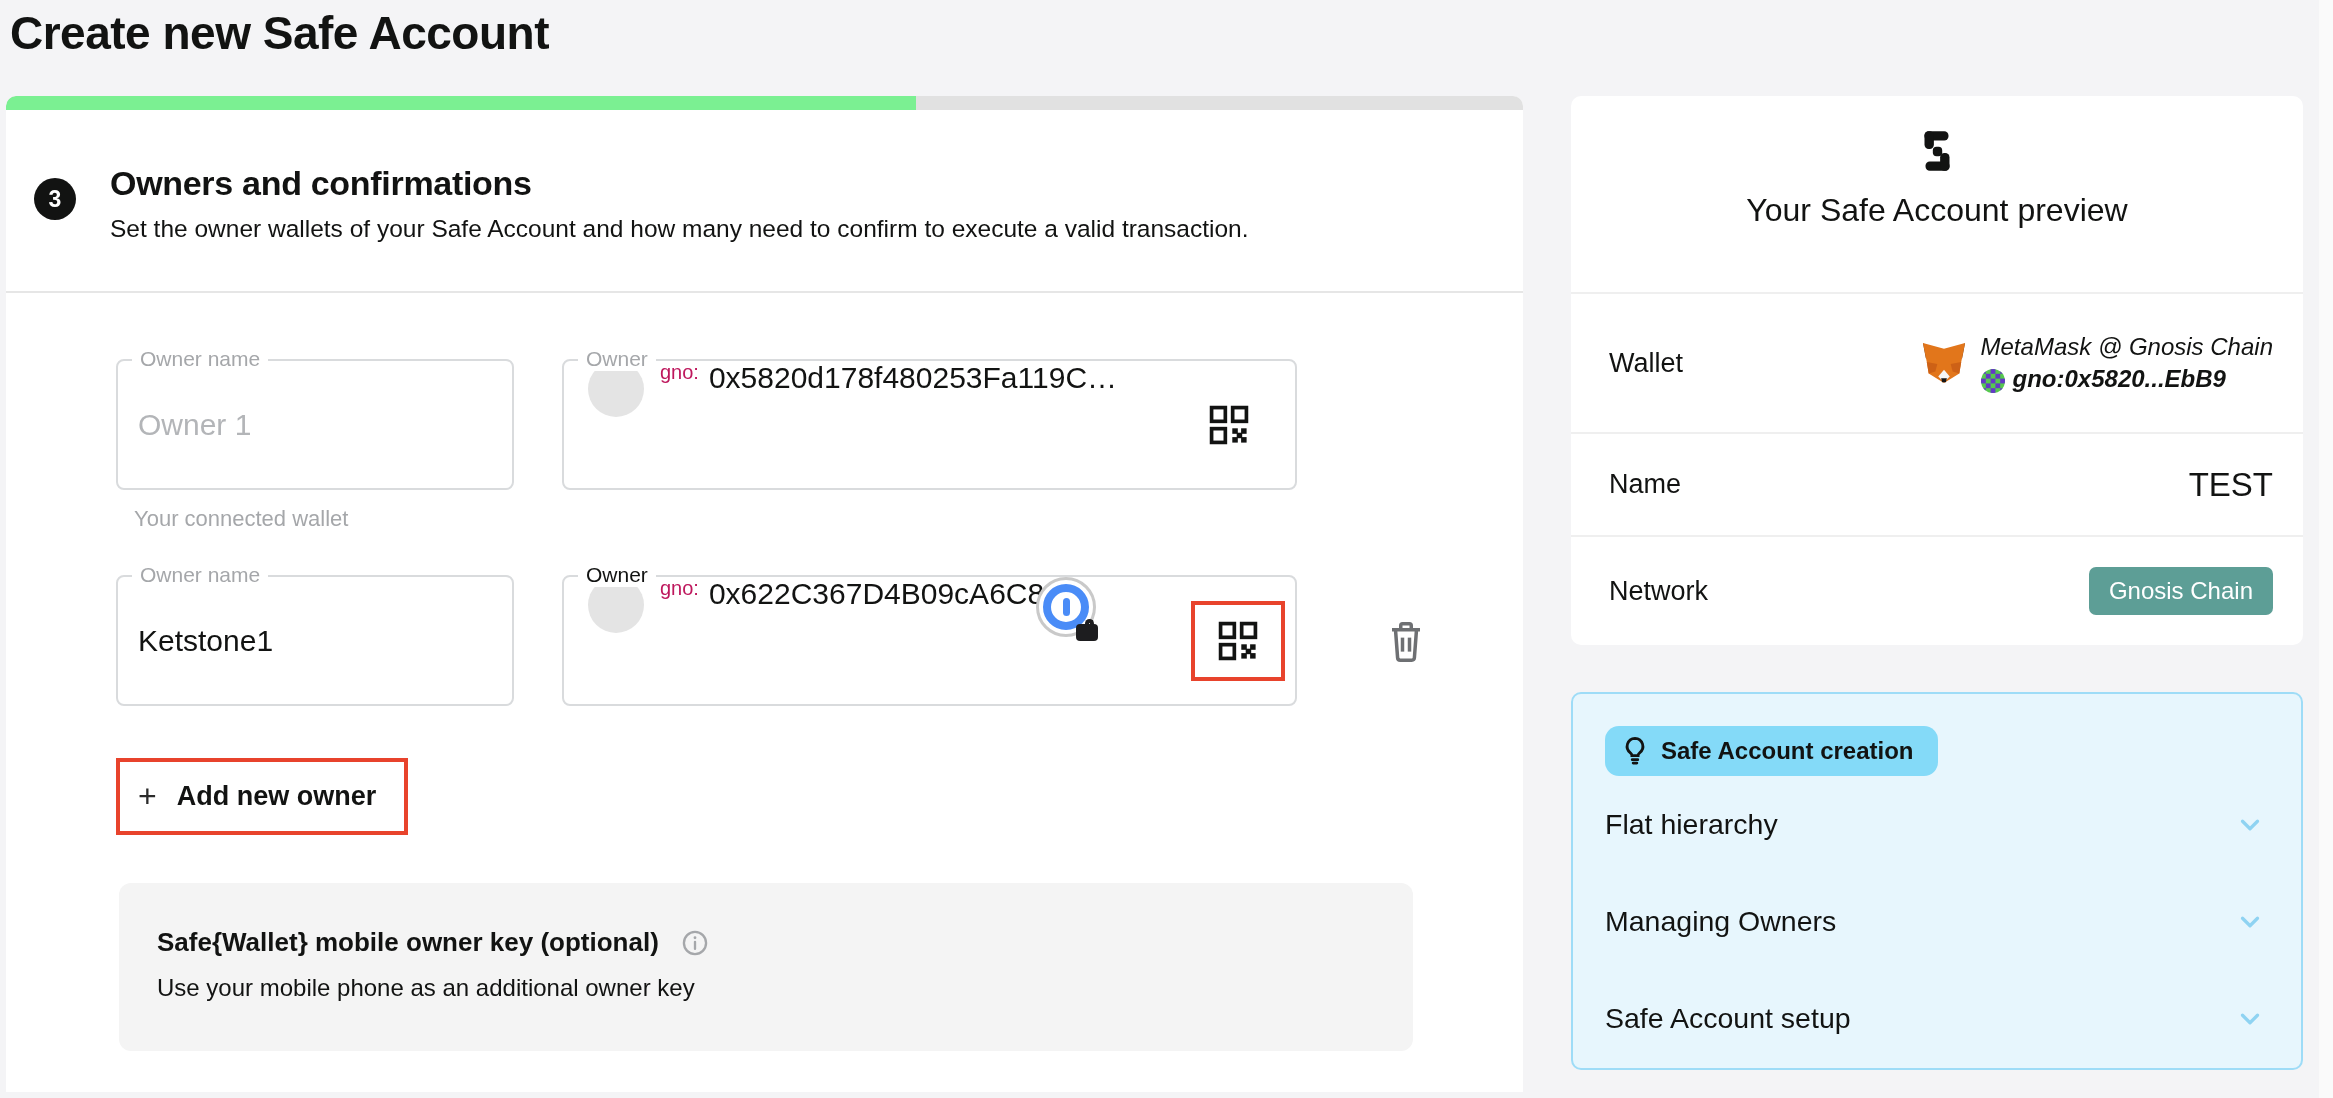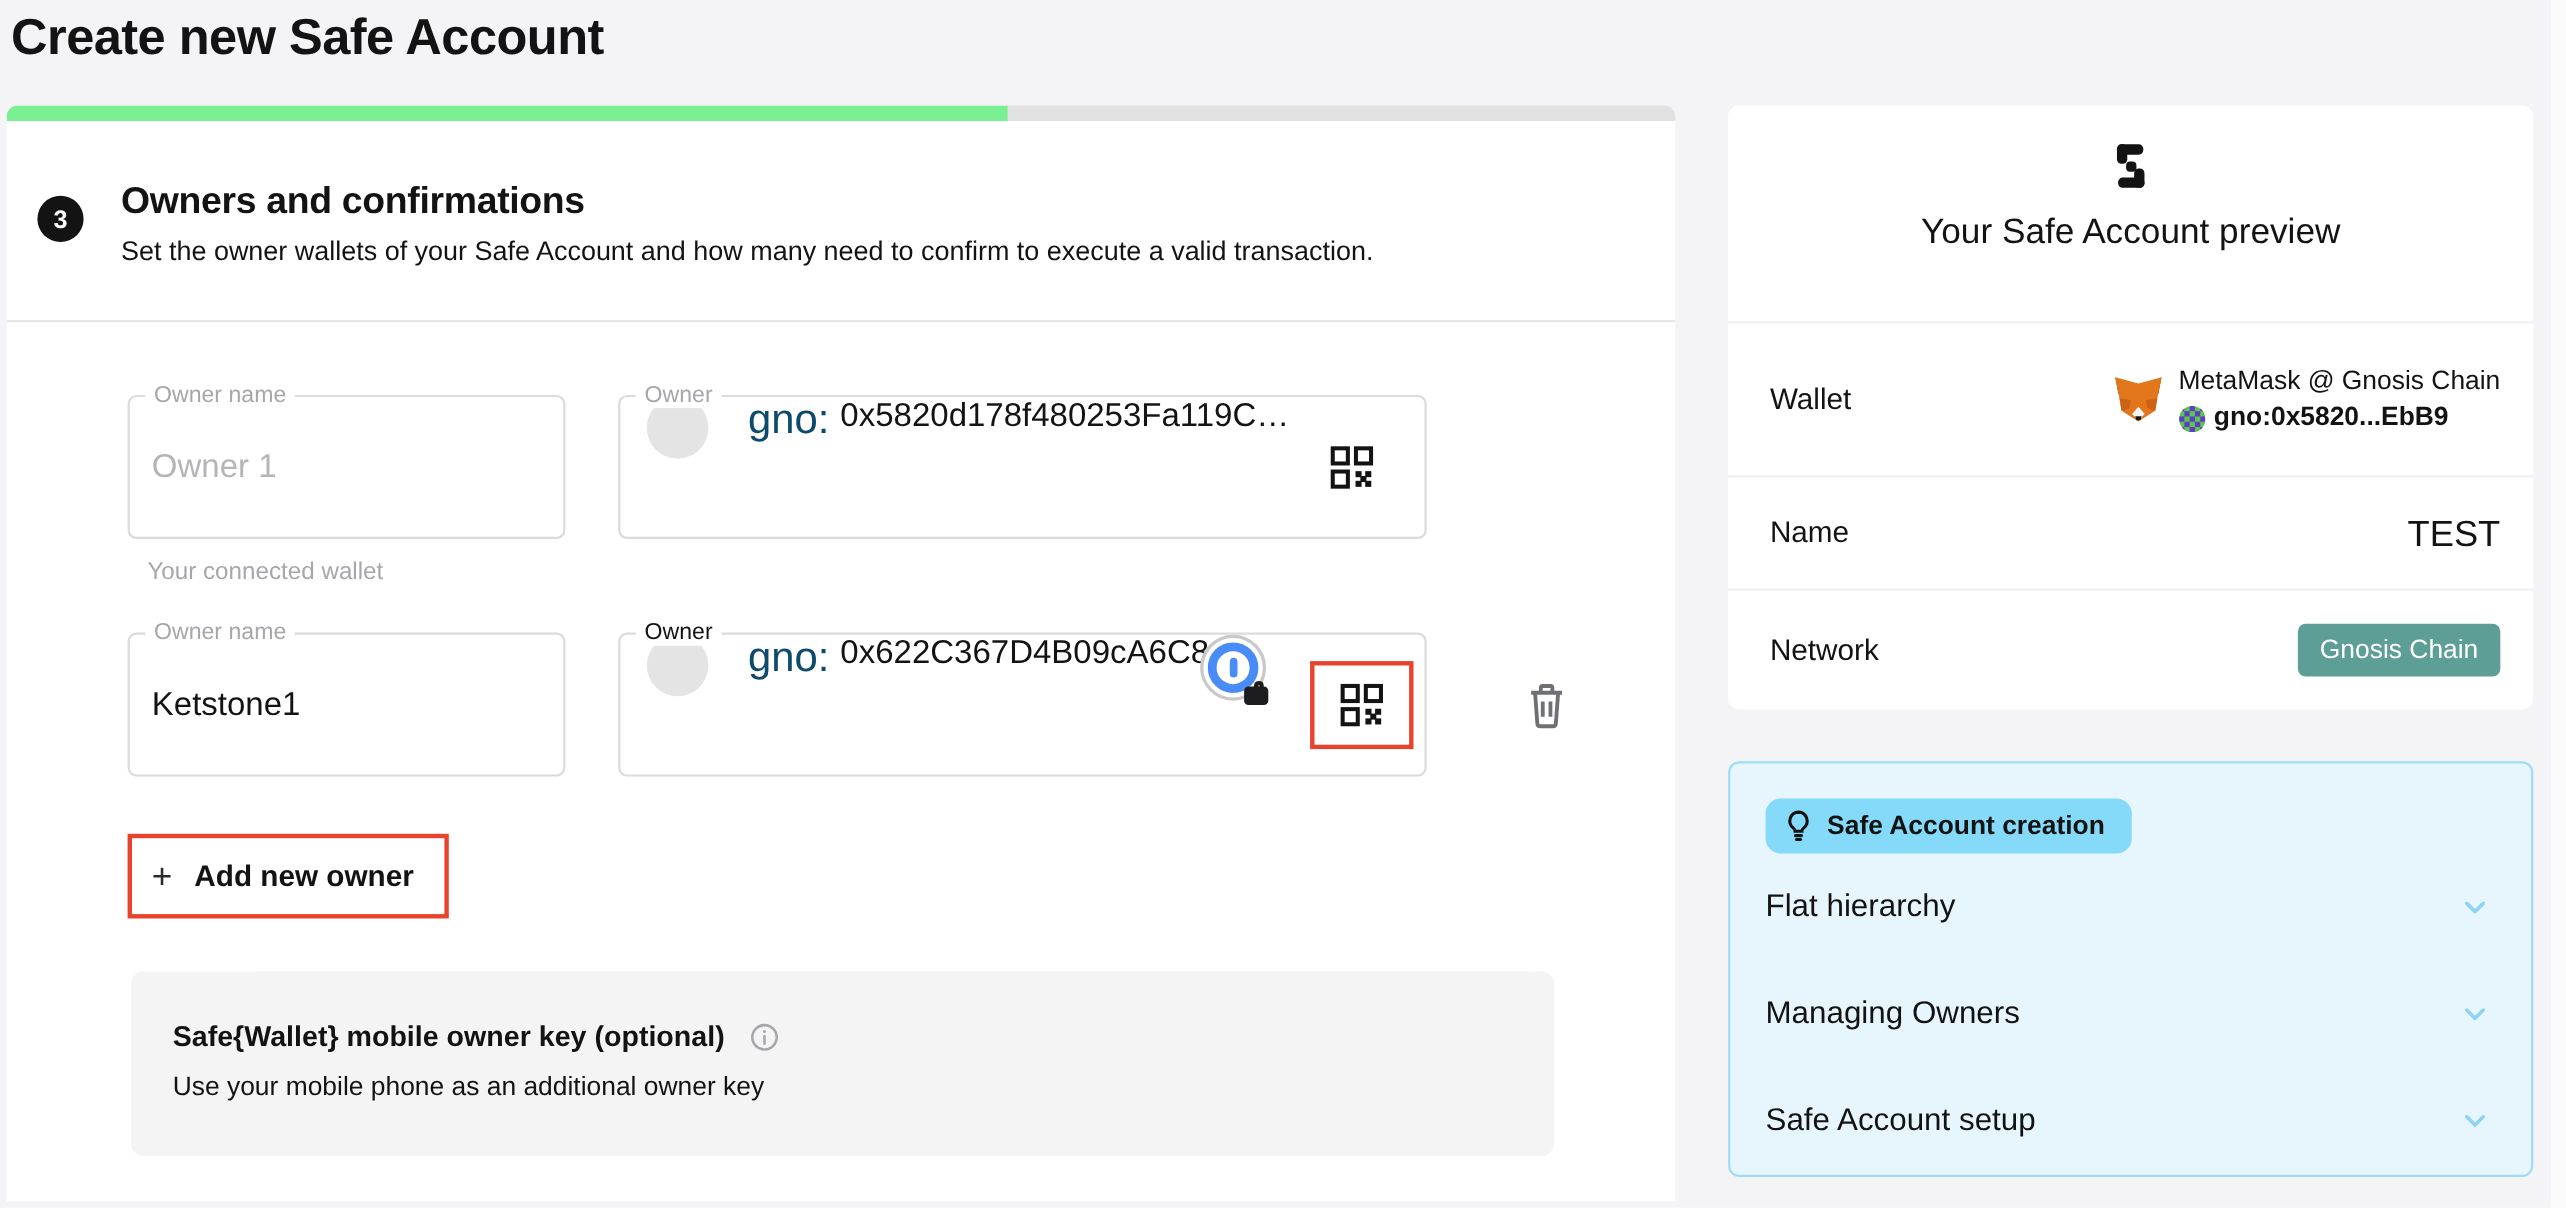--- a/index.html
+++ b/index.html
@@ -52,21 +52,21 @@
   }
   .field-label.dark{ color:#121312; }
   .name-field{ width:398px; padding-left:20px; }
   .name-input{
     border:none; outline:none; width:340px; font-size:30px; color:#121312;
     font-family:"Liberation Sans", sans-serif; background:transparent;
   }
   .name-input::placeholder{ color:#b3b5b8; }
   .owner-field{ width:735px; padding-left:24px; }
   .avatar{ width:56px; height:56px; border-radius:50%; background:#e4e4e4; flex:none; }
-  .addr-prefix{ font-size:38px; color:#0c4a6e; margin-left:36px; }
+  .addr-prefix{ font-size:20px; color:#be185d; margin-left:16px; }
   .addr-text{ font-size:30px; color:#121312; margin-left:10px; white-space:nowrap; }
 
   .qr-btn{ position:absolute; right:44px; top:50%; transform:translateY(-50%); width:44px; height:44px; }
   .qr-annotated{
     position:absolute; right:10px; top:24px; width:94px; height:80px;
     border:4px solid #e8432c; display:flex; align-items:center; justify-content:center;
   }
   .helper-text{ font-size:22px; color:#a5a7aa; margin:16px 0 0 18px; }
 
   
@@ -108,21 +108,21 @@
   }
   .preview-head{ height:196px; display:flex; flex-direction:column; align-items:center; padding-top:30px; }
   .preview-title{ font-size:32px; margin-top:16px; color:#121312; }
   .preview-row{ display:flex; align-items:center; justify-content:space-between;
                 padding:0 30px 0 38px; border-top:2px solid #efefef; }
   .row-wallet{ height:140px; }
   .row-network{ height:110px; }
   .row-name{ height:103px; }
   .row-label{ font-size:27px; color:#121312; }
   .wallet-info{ display:flex; align-items:center; gap:14px; }
-  .wallet-lines{ display:flex; flex-direction:column; align-items:flex-start; gap:4px; }
+  .wallet-lines{ display:flex; flex-direction:column; align-items:flex-start; gap:4px;font-style:italic; }
   .wallet-name{ font-size:24px; color:#121312; }
   .wallet-addr-line{ display:flex; align-items:flex-end; gap:8px; }
   .wallet-addr{ font-size:24px; font-weight:bold; }
   .blockie{ width:24px; height:24px; border-radius:50%; overflow:hidden; flex:none; }
   .network-badge{
     background:#5d9e96; color:#ffffff; font-size:24px; padding:10px 20px; border-radius:7px;
   }
   .name-value{ font-size:33px; color:#121312; }
 
   .tips-widget{

